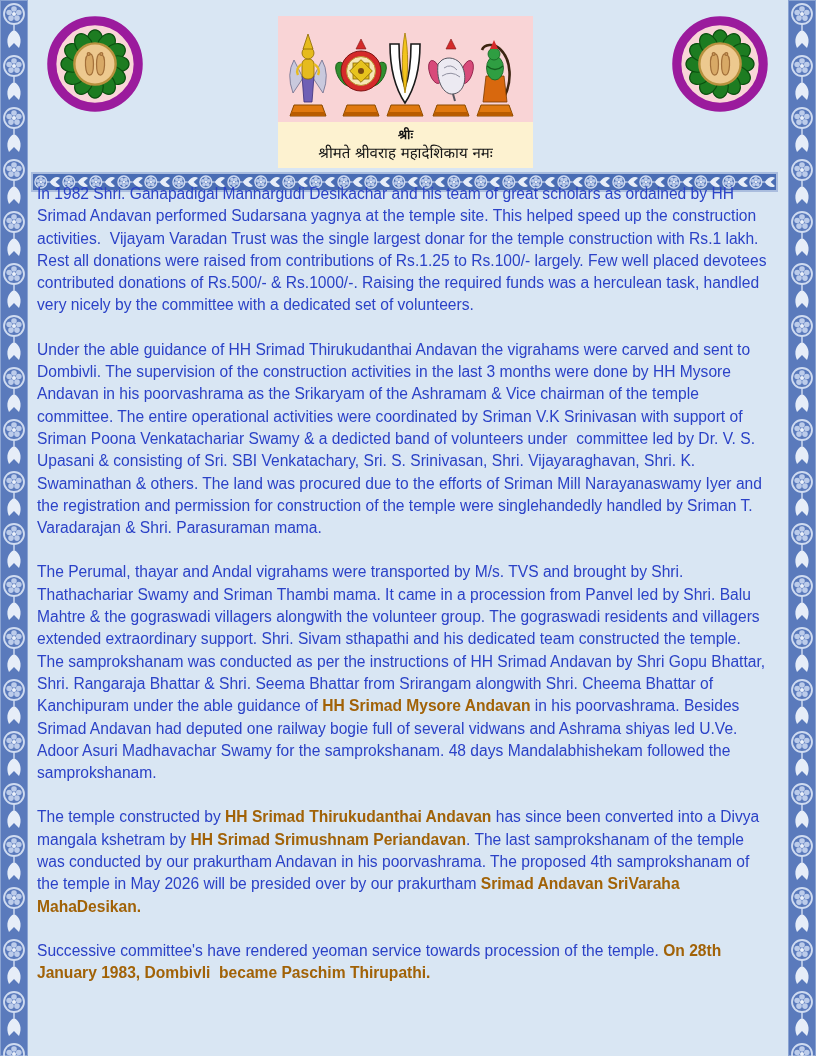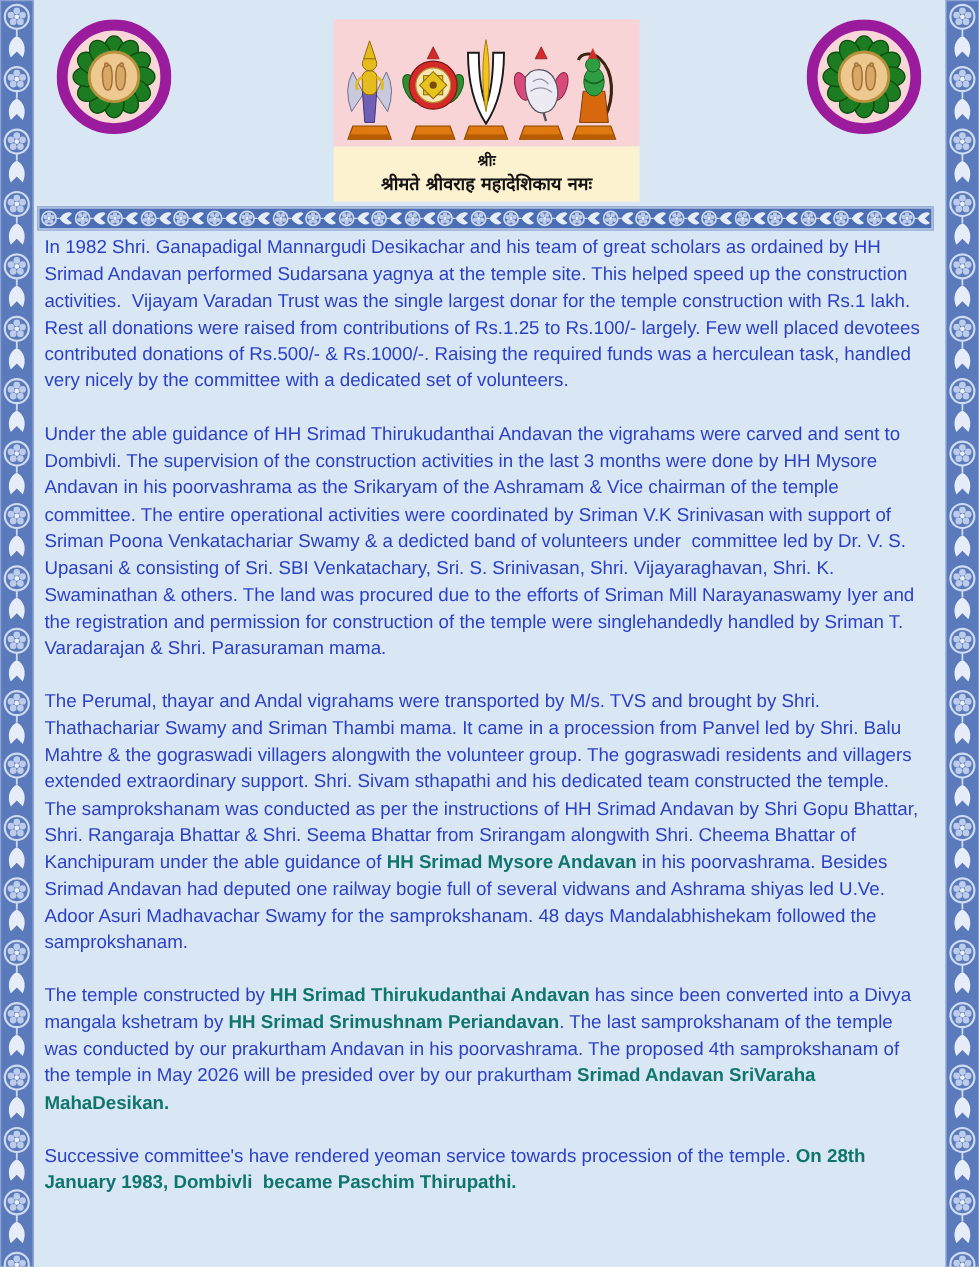--- a/index.html
+++ b/index.html
@@ -21,34 +21,34 @@
   .emblem.left{left:47px;}
   .emblem.right{left:672px;}
   
   .banner{position:absolute;left:278px;top:16px;width:237px;}
   .banner-art{width:255px;height:106px;background:#f9d4d6;}
   .banner-caption{
     width:255px;height:46px;background:#fdf2d0;text-align:center;
     color:#141414;font-family:"DejaVu Sans","Liberation Serif",sans-serif;
   }
   .caption-line1{font-size:13px;font-weight:700;padding-top:4px;line-height:17px;}
-  .caption-line2{font-size:15px;font-weight:700;line-height:21px;}
+  .caption-line2{font-size:15px;font-weight:400;line-height:21px;}
   
   .divider{
     position:absolute;left:31px;top:172px;width:747px;height:20px;
     background:#4a6db4;border:2px solid #aabdde;box-sizing:border-box;
     display:flex;align-items:center;overflow:hidden;
   }
   
   main{
-    position:absolute;left:37px;top:196px;width:731px;
+    position:absolute;left:37px;top:183px;width:731px;
     color:#2b42c7;font-size:15.6px;line-height:22.3px;
   }
   main p{margin:0 0 22px 0;white-space:pre-wrap;}
-  main b{color:#0f766e;font-weight:700;}
+  main b{color:#a16207;font-weight:700;}
   svg{display:block;}
   .border-strip svg{flex:0 0 auto;}
 </style>
 </head>
 <body>
 
 <div class="border-strip left">
     <svg width="28" height="52" viewBox="0 0 28 52">
   <circle cx="14" cy="14" r="10" fill="none" stroke="#cfdbf0" stroke-width="1.8"></circle>
   <circle cx="14" cy="9" r="2.8" fill="#bcccea"></circle>

